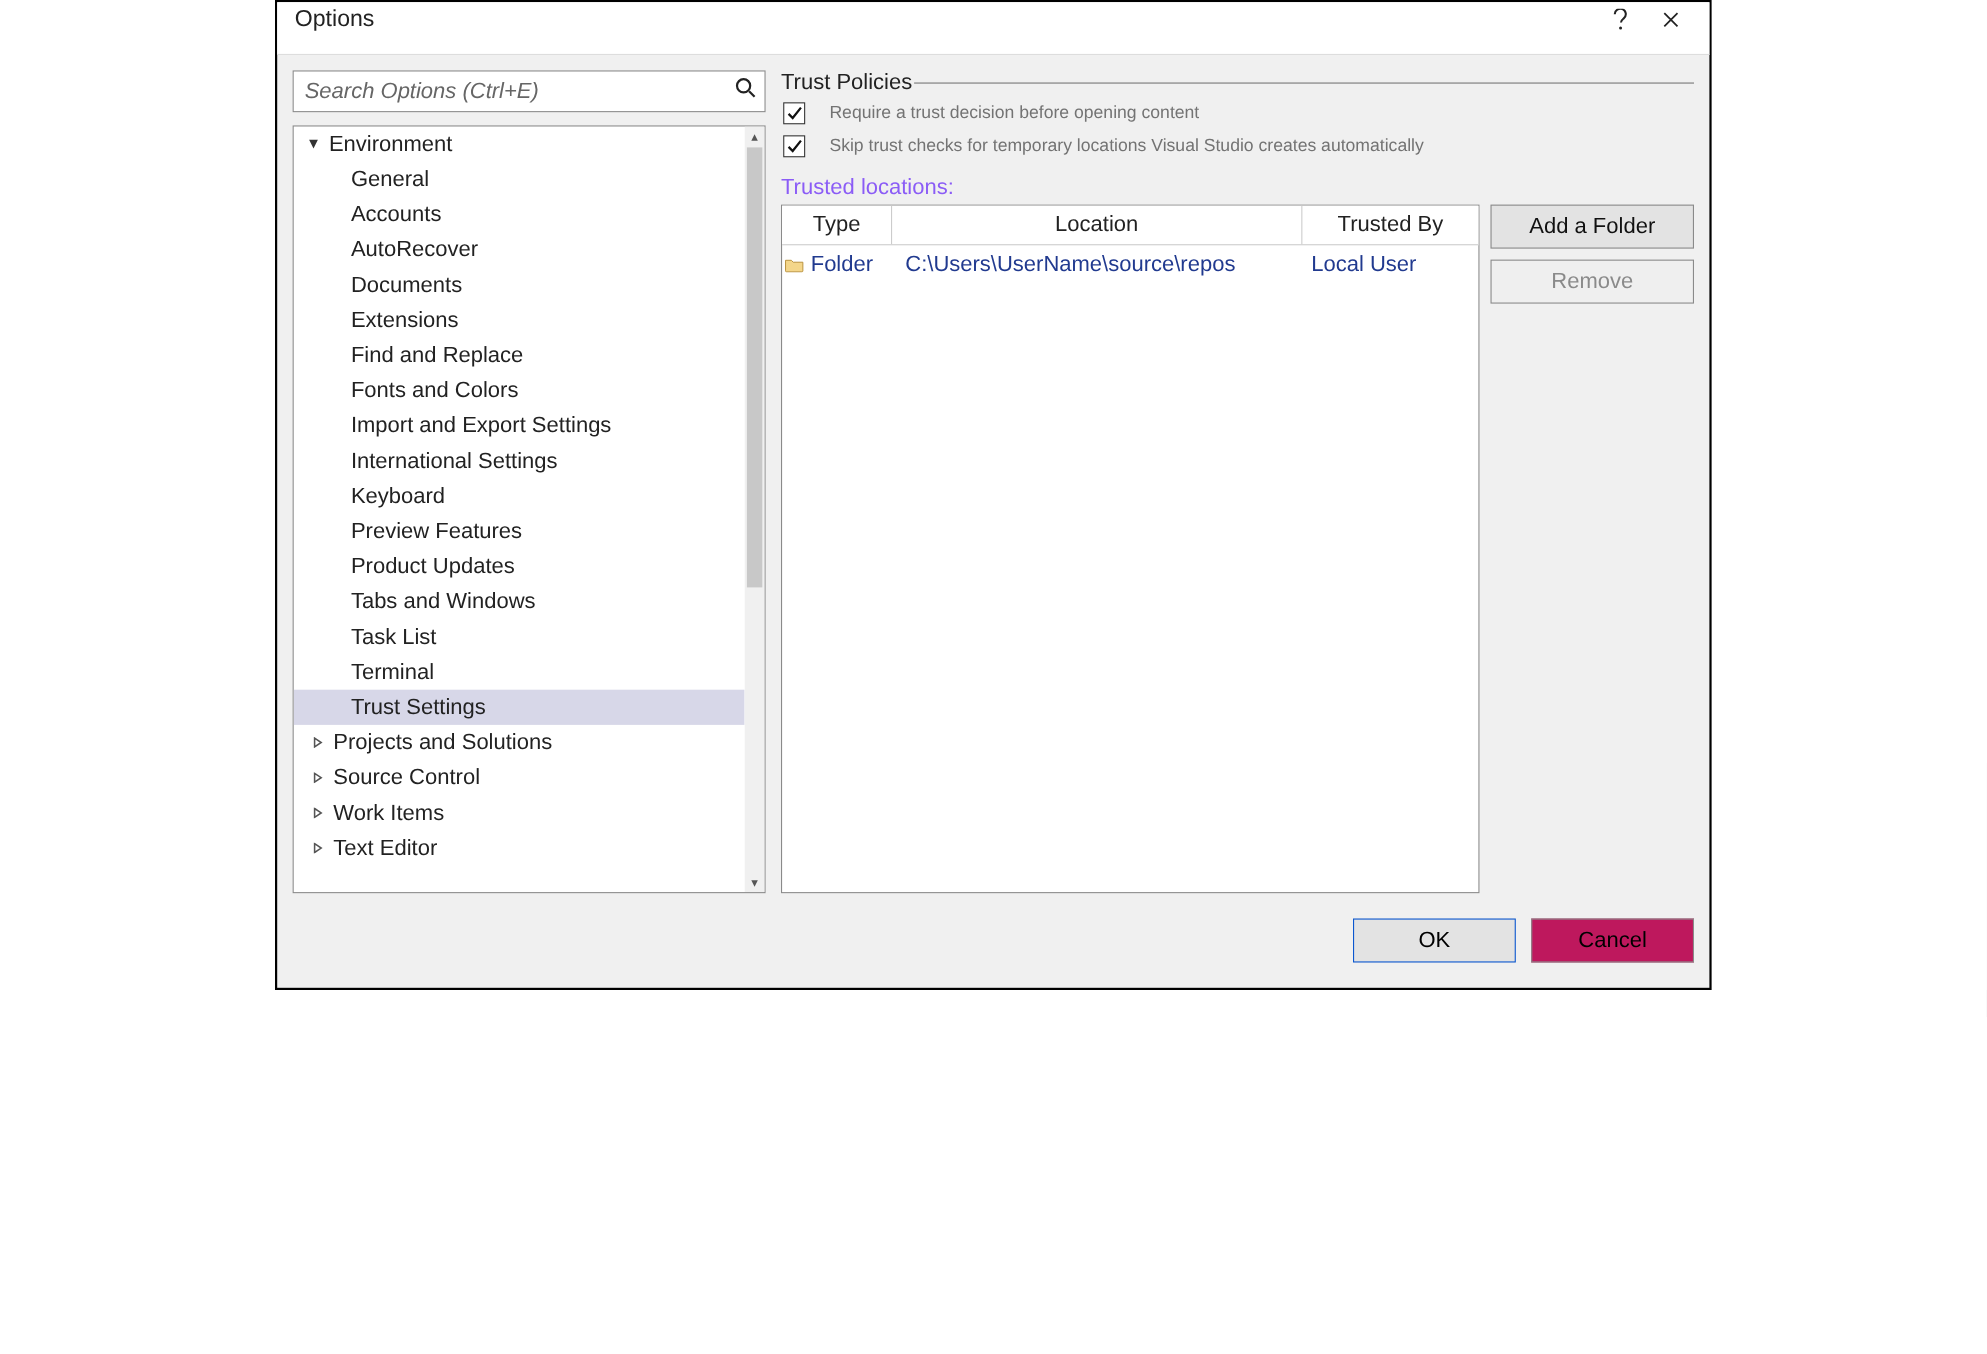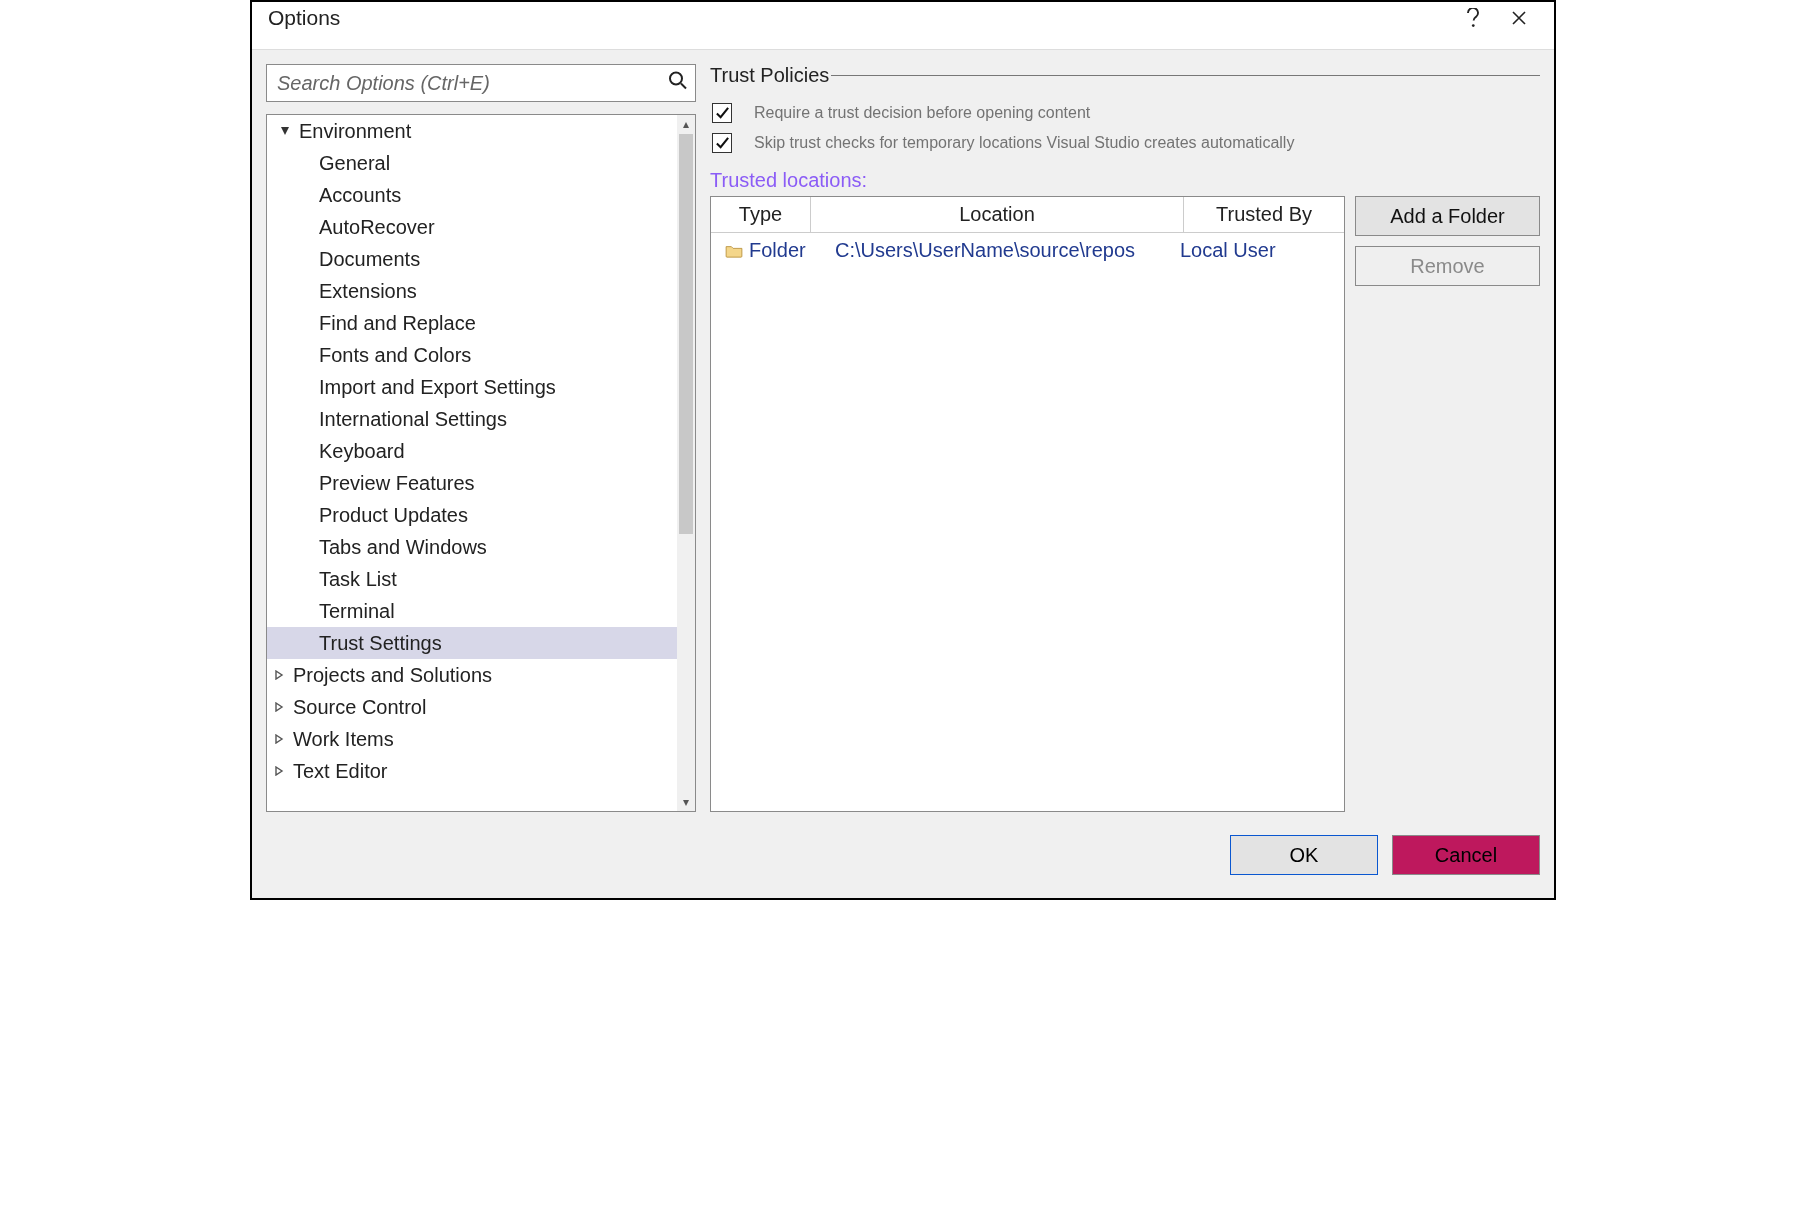--- a/index.html
+++ b/index.html
@@ -92,30 +92,30 @@
     color: #222;
     white-space: nowrap;
   }
   .tree-row .glyph {
     width: 16px; display:inline-flex; justify-content:center; margin-right:6px;
     color:#444;
   }
   .tree-row.expanded .glyph svg { transform: none; }
   .tree-row.depth0 { padding-left: 10px; }
   .tree-row.depth1 { padding-left: 52px; }
-  .tree-row.depth0.collapsed { padding-left: 4px; }
+  .tree-row.depth0.collapsed { padding-left: 14px; }
   .tree-row.selected { background:#d7d7e8; }
   .right {
     flex: 1;
     display: flex; flex-direction: column;
     min-height: 0;
   }
   .group-header {
     display: flex; align-items: center; gap: 2px;
-    margin-bottom: 12px;
+    margin-bottom: 2px;
   }
   .group-header .line { flex:1; height:1px; background:#777; }
   .group-header .lbl { font-size:20px; color:#222; }
   .chk-row {
     display:flex; align-items:center; gap:22px; margin: 4px 0 6px 2px;
     font-size:16px; color:#737373;
   }
   .chk {
     width:20px; height:20px; border:1.5px solid #333; background:#fff;
     display:flex;align-items:center;justify-content:center;
@@ -135,21 +135,21 @@
   .gh {
     padding:6px 10px; font-size:20px; color:#222; text-align:center;
     border-right:1px solid #ccc;
   }
   .gh:last-child { border-right:none; }
   .col-type { width:100px; }
   .col-loc  { flex:1; }
   .col-by   { width:160px; }
   .grid-body { flex:1; overflow:auto; }
   .grow {
-    display:flex; padding:6px 14px; font-size:20px; color:#213a8f;
+    display:flex; padding:6px 2px; font-size:20px; color:#213a8f;
   }
   .grow .c-type { width:110px; display:flex; align-items:center; gap:6px;}
   .grow .c-loc  { flex:1; }
   .grow .c-by   { width:150px; }
   .folder-ico { width:18px; height:14px; }
   .btn-col { width:185px; display:flex; flex-direction:column; gap:10px;}
   .btn {
     height:40px; border:1px solid #8a8a8a; background:#e3e3e3;
     font-size:20px; color:#111; display:flex;align-items:center;justify-content:center;
   }

